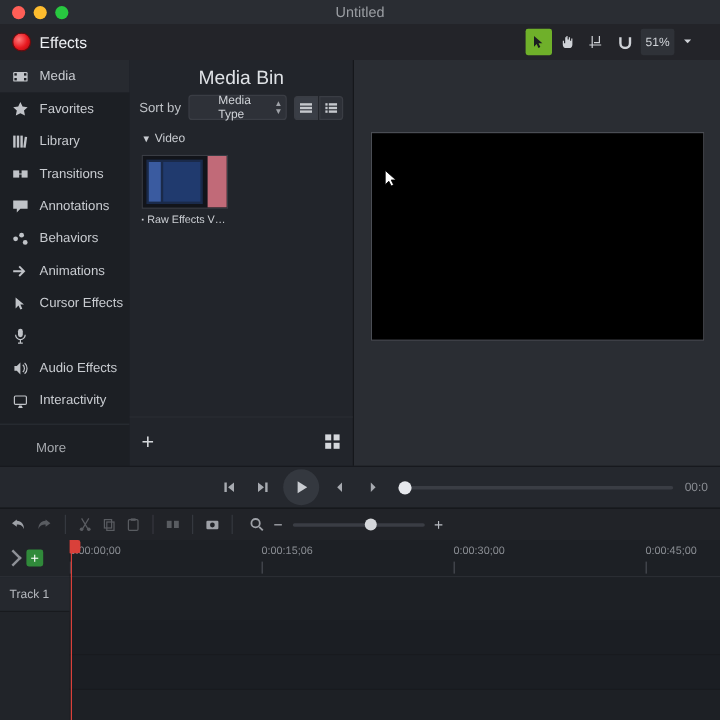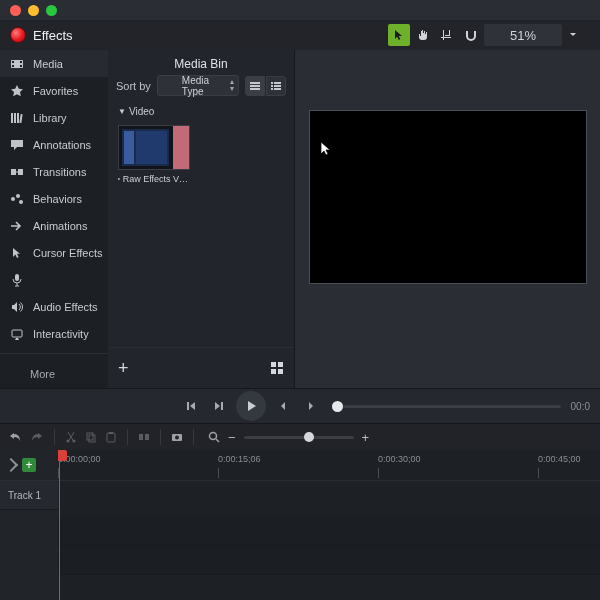--- a/index.html
+++ b/index.html
@@ -12,32 +12,32 @@
 
 .top{height:30px;background:#232429;display:flex;align-items:center}
 .record{display:flex;align-items:center;gap:7px;margin-left:10px}
 .recdot{width:14px;height:14px;border-radius:50%;background:radial-gradient(circle at 35% 35%,#ff7a7a,#e8181f 55%,#9f0c11);border:1px solid #6d0a0d}
 .reclabel{color:#eef0f4;font-size:13px;font-weight:500}
 .canvas-tools{margin-left:auto;display:flex;align-items:center;gap:2px;margin-right:18px}
 .ct-btn{width:22px;height:22px;display:flex;align-items:center;justify-content:center;border-radius:2px}
 .ct-btn.active{background:#6fb02a}
 .ct-ico{fill:#cfd2d7}
 .ct-btn.active .ct-ico{fill:#1b1d21}
-.ct-btn.txt{width:auto;padding:0 26px;background:#2f3238;color:#cfd2d7;font-size:13px}
+.ct-btn.txt{width:auto;padding:0 4px;background:#2f3238;color:#cfd2d7;font-size:10px}
 .ct-btn.dd{width:18px}
 
 .main{display:flex;height:338px}
 .sidebar{width:108px;background:#1c1f24}
 .nav-item{height:27px;display:flex;align-items:center;gap:9px;padding-left:10px;color:#c9ccd1;font-size:11px}
 .nav-item.selected{background:#272a30}
 .nav-item .ico{width:14px;height:14px;display:flex;align-items:center;justify-content:center;fill:#c0c3c8}
 .nav-more{height:40px;display:flex;align-items:center;padding-left:30px;color:#a6a9ae;font-size:11px;border-top:1px solid #2a2d33;margin-top:6px}
 
 .bin{width:186px;background:#22252b;display:flex;flex-direction:column;border-right:1px solid #15171b}
-.bin-title{text-align:center;color:#dfe2e6;font-size:12px;padding:7px 0 4px;font-weight:500}
+.bin-title{text-align:center;color:#dfe2e6;font-size:16px;padding:7px 0 4px;font-weight:500}
 .bin-sort{display:flex;align-items:center;gap:6px;padding:0 8px 6px}
 .bin-sort-lbl{color:#bfc2c7;font-size:11px}
 .select{flex:1;height:19px;background:#2e3138;border:1px solid #3a3d44;border-radius:3px;display:flex;align-items:center;padding:0 24px;color:#cfd2d7;font-size:10px;position:relative}
 .select .arrows{position:absolute;right:4px;top:2px;font-size:8px;line-height:7px;color:#9fa2a8}
 .view-tog{display:flex;gap:1px}
 .vt{width:18px;height:18px;display:flex;align-items:center;justify-content:center;background:#2e3138;border:1px solid #3a3d44}
 .vt:first-child{border-radius:3px 0 0 3px}.vt:last-child{border-radius:0 3px 3px 0}
 .vt.active{background:#3a3e46}
 .vt svg{fill:#c5c8cd}
 .bin-group{padding:4px 10px;color:#c9ccd1;font-size:10px;display:flex;align-items:center;gap:3px}
@@ -97,20 +97,21 @@
 </style>
 </head>
 <body>
 
 <div class="titlebar">
   <div class="traffic">
     <div class="tl r"></div>
     <div class="tl y"></div>
     <div class="tl g"></div>
   </div>
+  <div class="title">Untitled</div>
 </div>
 
 <div class="top">
   <div class="record">
     <div class="recdot"></div>
     <span class="reclabel">Effects</span>
   </div>
   <div class="canvas-tools">
     <div class="ct-btn active">
       <svg class="ct-ico" width="12" height="12" viewBox="0 0 12 12">
@@ -173,34 +174,34 @@
             <rect x="4" y="2" width="2" height="10"></rect>
             <rect x="7" y="2" width="2" height="10"></rect>
             <rect x="10" y="3" width="2" height="9" transform="rotate(8 11 7.5)"></rect>
           </svg>
         </span>
       <span>Library</span>
     </div>
     <div class="nav-item">
       <span class="ico">
           <svg width="14" height="14" viewBox="0 0 14 14">
-            <path d="M1 2h12v7H7l-3 3V9H1z"></path>
-          </svg>
-        </span>
-      <span>Annotations</span>
-    </div>
-    <div class="nav-item">
-      <span class="ico">
-          <svg width="14" height="14" viewBox="0 0 14 14">
             <rect x="1" y="4" width="5" height="6"></rect>
             <rect x="8" y="4" width="5" height="6"></rect>
             <path d="M5 7h4" stroke="#c0c3c8" stroke-width="1"></path>
           </svg>
         </span>
       <span>Transitions</span>
+    </div>
+    <div class="nav-item">
+      <span class="ico">
+          <svg width="14" height="14" viewBox="0 0 14 14">
+            <path d="M1 2h12v7H7l-3 3V9H1z"></path>
+          </svg>
+        </span>
+      <span>Annotations</span>
     </div>
     <div class="nav-item">
       <span class="ico">
           <svg width="14" height="14" viewBox="0 0 14 14">
             <circle cx="3" cy="7" r="2"></circle>
             <circle cx="8" cy="4" r="2"></circle>
             <circle cx="11" cy="10" r="2"></circle>
           </svg>
         </span>
       <span>Behaviors</span>

